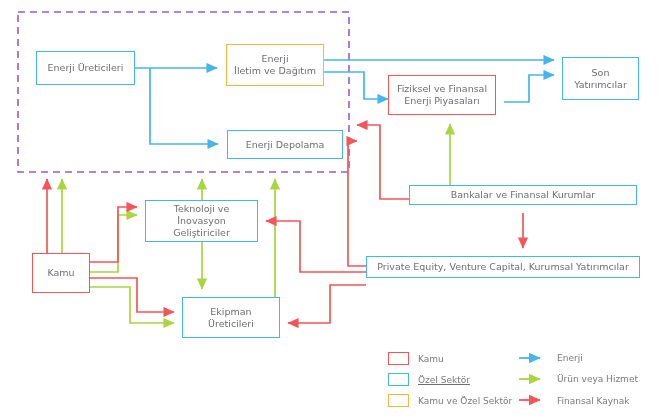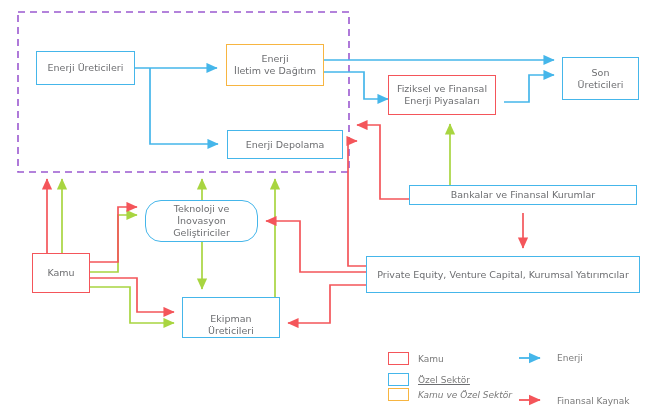--- a/index.html
+++ b/index.html
@@ -103,71 +103,79 @@
     <span>Enerji Depolama</span>
   </div>
 
   <div class="nodebox nb-red" style="left:388px;top:75px;width:108px;height:40px;">
     <span>Fiziksel ve Finansal
 Enerji Piyasaları</span>
   </div>
 
   <div class="nodebox nb-blue" style="left:562px;top:57px;width:77px;height:43px;">
     <span>Son
-Üreticileri</span>
+Yatırımcılar</span>
   </div>
 
   <div class="nodebox nb-blue" style="left:409px;top:185px;width:228px;height:20px;">
     <span>Bankalar ve Finansal Kurumlar</span>
   </div>
 
-  <div class="nodebox nb-blue" style="left:366px;top:256px;width:274px;height:37px;">
+  <div class="nodebox nb-blue" style="left:366px;top:256px;width:274px;height:22px;">
     <span>Private Equity, Venture Capital, Kurumsal Yatırımcılar</span>
   </div>
 
-  <div class="nodebox nb-blue" style="left:145px;top:200px;width:113px;height:42px;border-radius:16px;">
+  <div class="nodebox nb-blue" style="left:145px;top:200px;width:113px;height:42px;">
     <span>Teknoloji ve
 İnovasyon Geliştiriciler</span>
   </div>
 
-  <div class="nodebox nb-blue" style="left:182px;top:297px;width:98px;height:41px;align-items:flex-end;">
+  <div class="nodebox nb-blue" style="left:182px;top:297px;width:98px;height:41px;">
     <span>Ekipman
 Üreticileri</span>
   </div>
 
   <div class="nodebox nb-red" style="left:32px;top:253px;width:58px;height:40px;">
     <span>Kamu</span>
   </div>
 
   <div class="legend" style="left:388px;top:352px;width:260px;height:62px;">
 
     <div class="lg-row" style="left:0px;top:0px;">
       <div class="lg-swatch" style="border:1.6px solid #f4555a;"></div>
       <div class="lg-label">Kamu</div>
     </div>
 
     <div class="lg-row" style="left:0px;top:21px;text-decoration:underline;">
       <div class="lg-swatch" style="border:1.6px solid #45b6ea;"></div>
       <div class="lg-label">Özel Sektör</div>
     </div>
 
-    <div class="lg-row" style="left:0px;top:36px;font-style:italic;">
+    <div class="lg-row" style="left:0px;top:42px;">
       <div class="lg-swatch" style="border:1.6px solid #f7b541;"></div>
       <div class="lg-label">Kamu ve Özel Sektör</div>
     </div>
 
     <div class="lg-row" style="left:130px;top:0px;">
       <div class="lg-arrowbox">
         <svg width="30" height="12" viewBox="0 0 30 12">
           <path d="M1,6 L22,6" stroke="#45b6ea" stroke-width="1.8" fill="none" marker-end="url(#ah-blue)"></path>
         </svg>
       </div>
       <div class="lg-label">Enerji</div>
     </div>
 
+    <div class="lg-row" style="left:130px;top:21px;">
+      <div class="lg-arrowbox">
+        <svg width="30" height="12" viewBox="0 0 30 12">
+          <path d="M1,6 L22,6" stroke="#a8d540" stroke-width="1.8" fill="none" marker-end="url(#ah-green)"></path>
+        </svg>
+      </div>
+      <div class="lg-label">Ürün veya Hizmet</div>
+    </div>
 
     <div class="lg-row" style="left:130px;top:42px;align-items:flex-end;">
       <div class="lg-arrowbox">
         <svg width="30" height="12" viewBox="0 0 30 12">
           <path d="M1,6 L22,6" stroke="#f4555a" stroke-width="1.8" fill="none" marker-end="url(#ah-red)"></path>
         </svg>
       </div>
       <div class="lg-label">Finansal Kaynak</div>
     </div>
 

